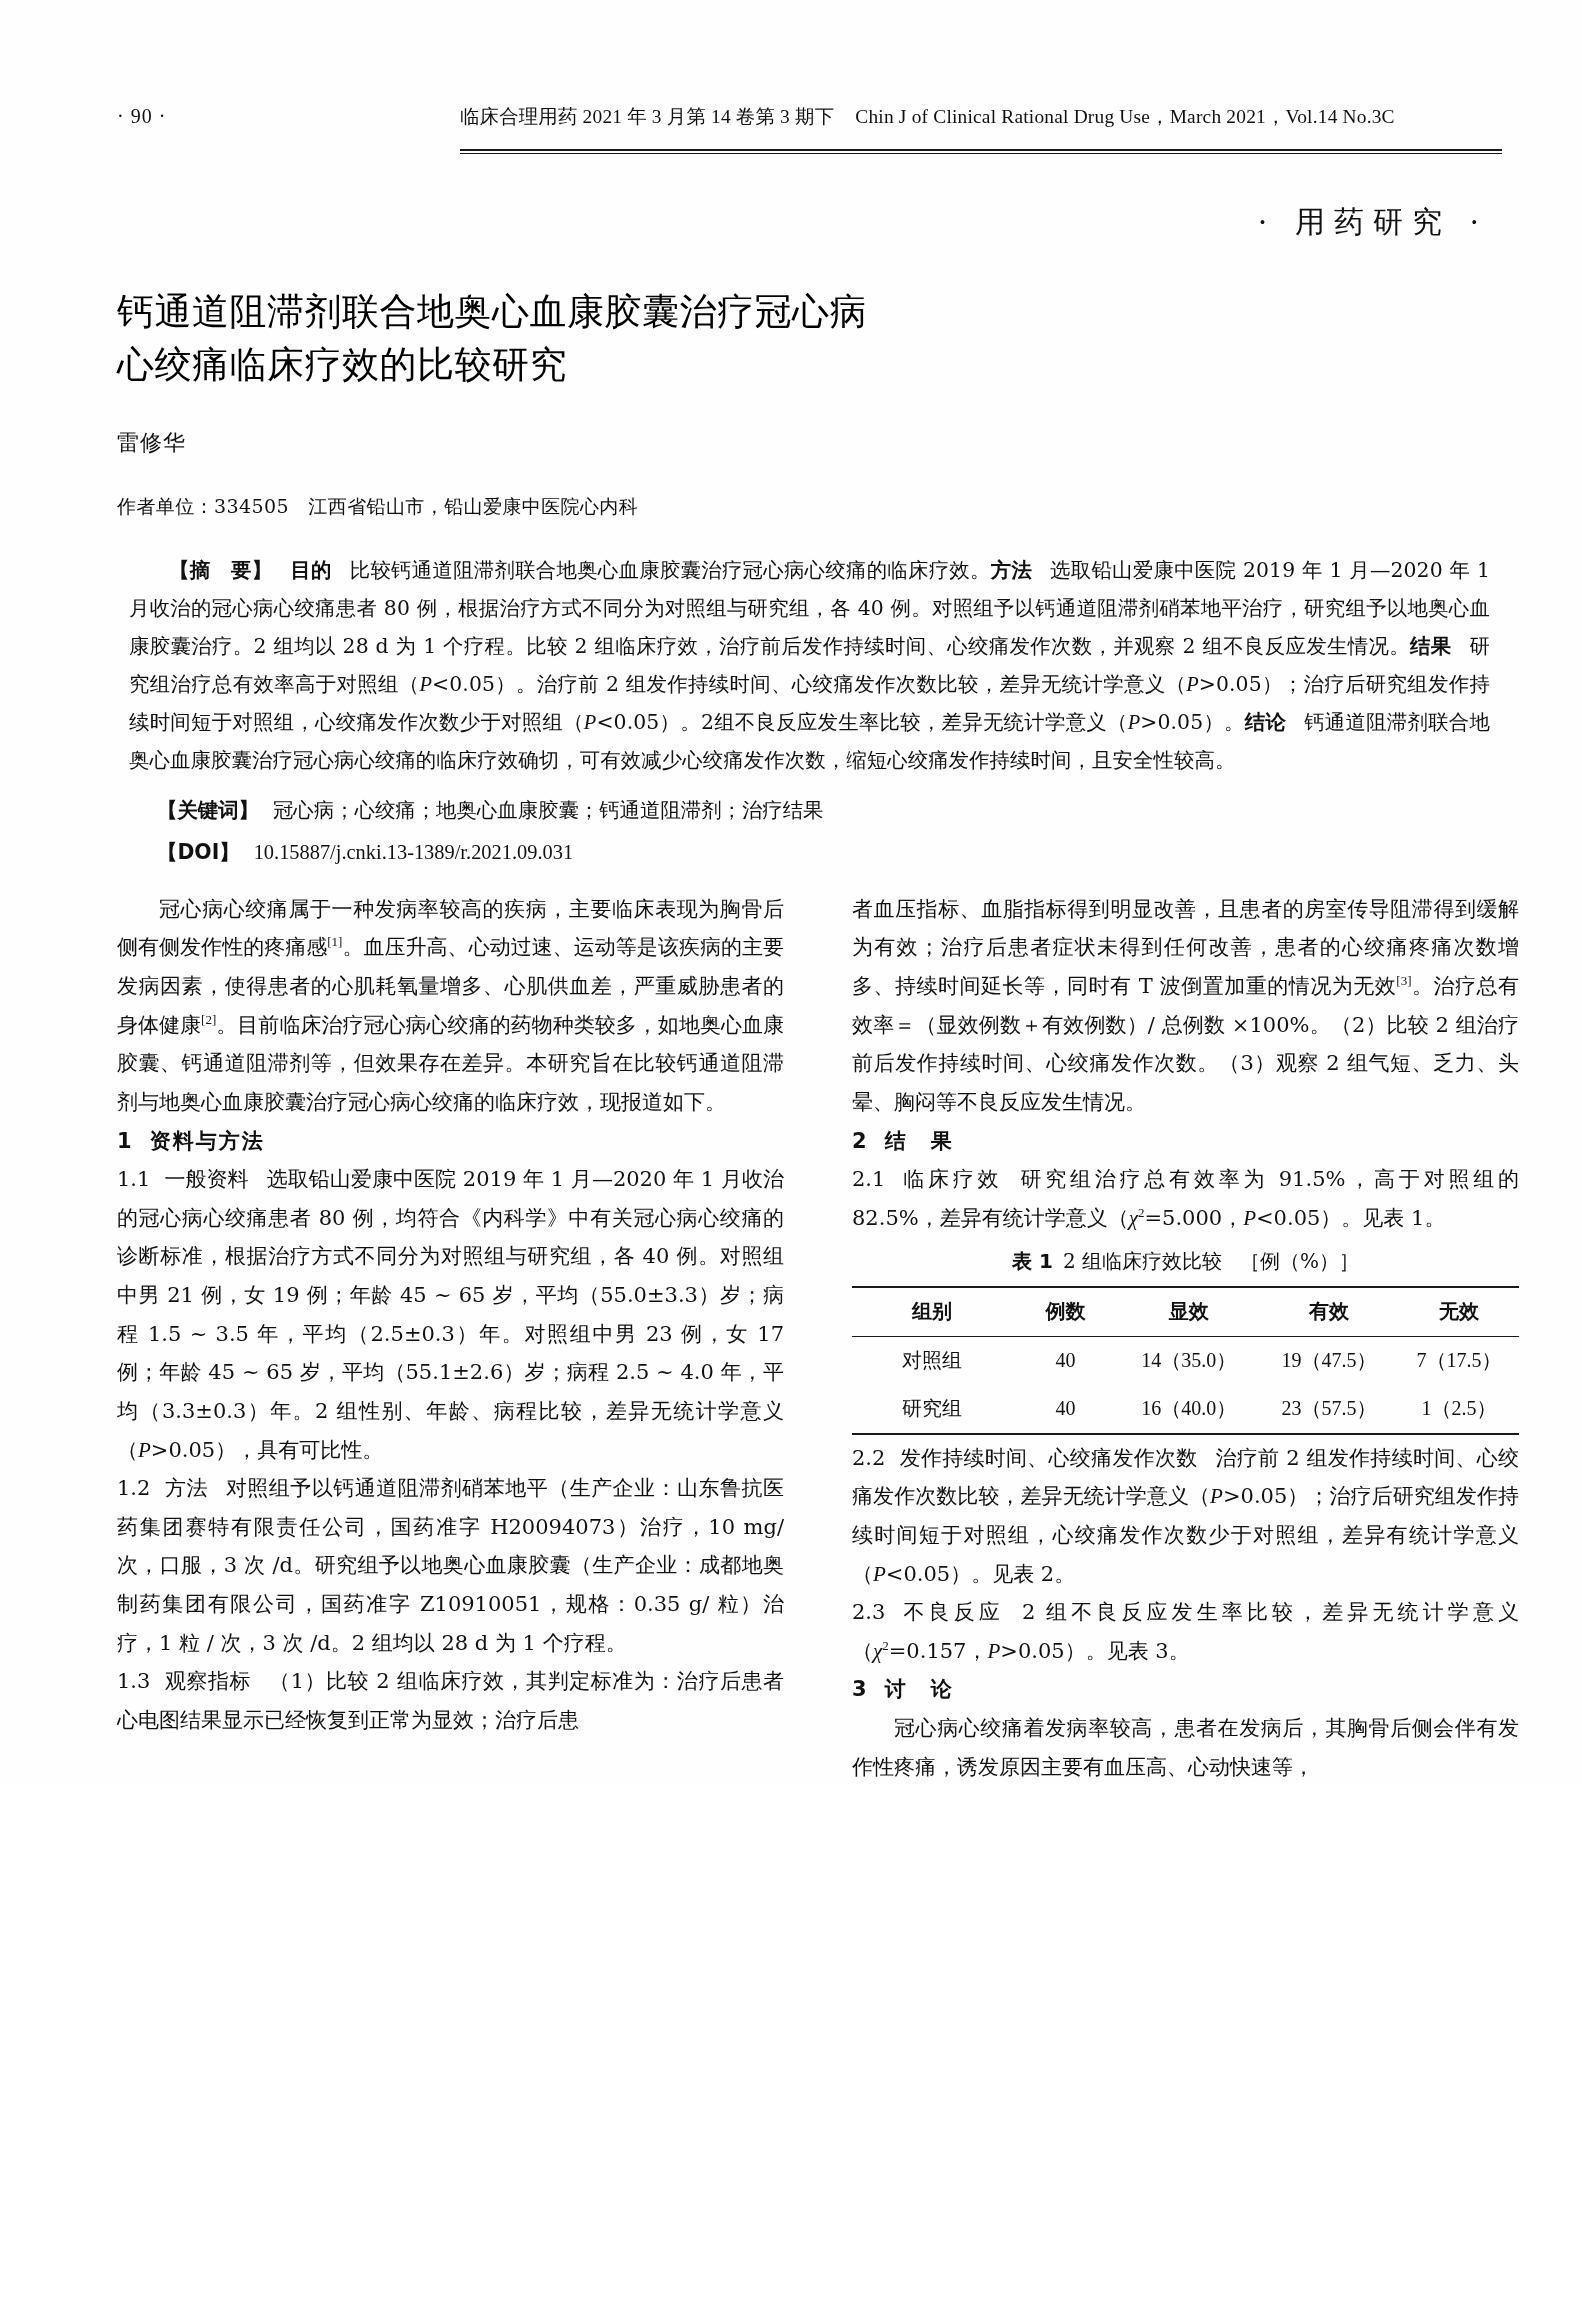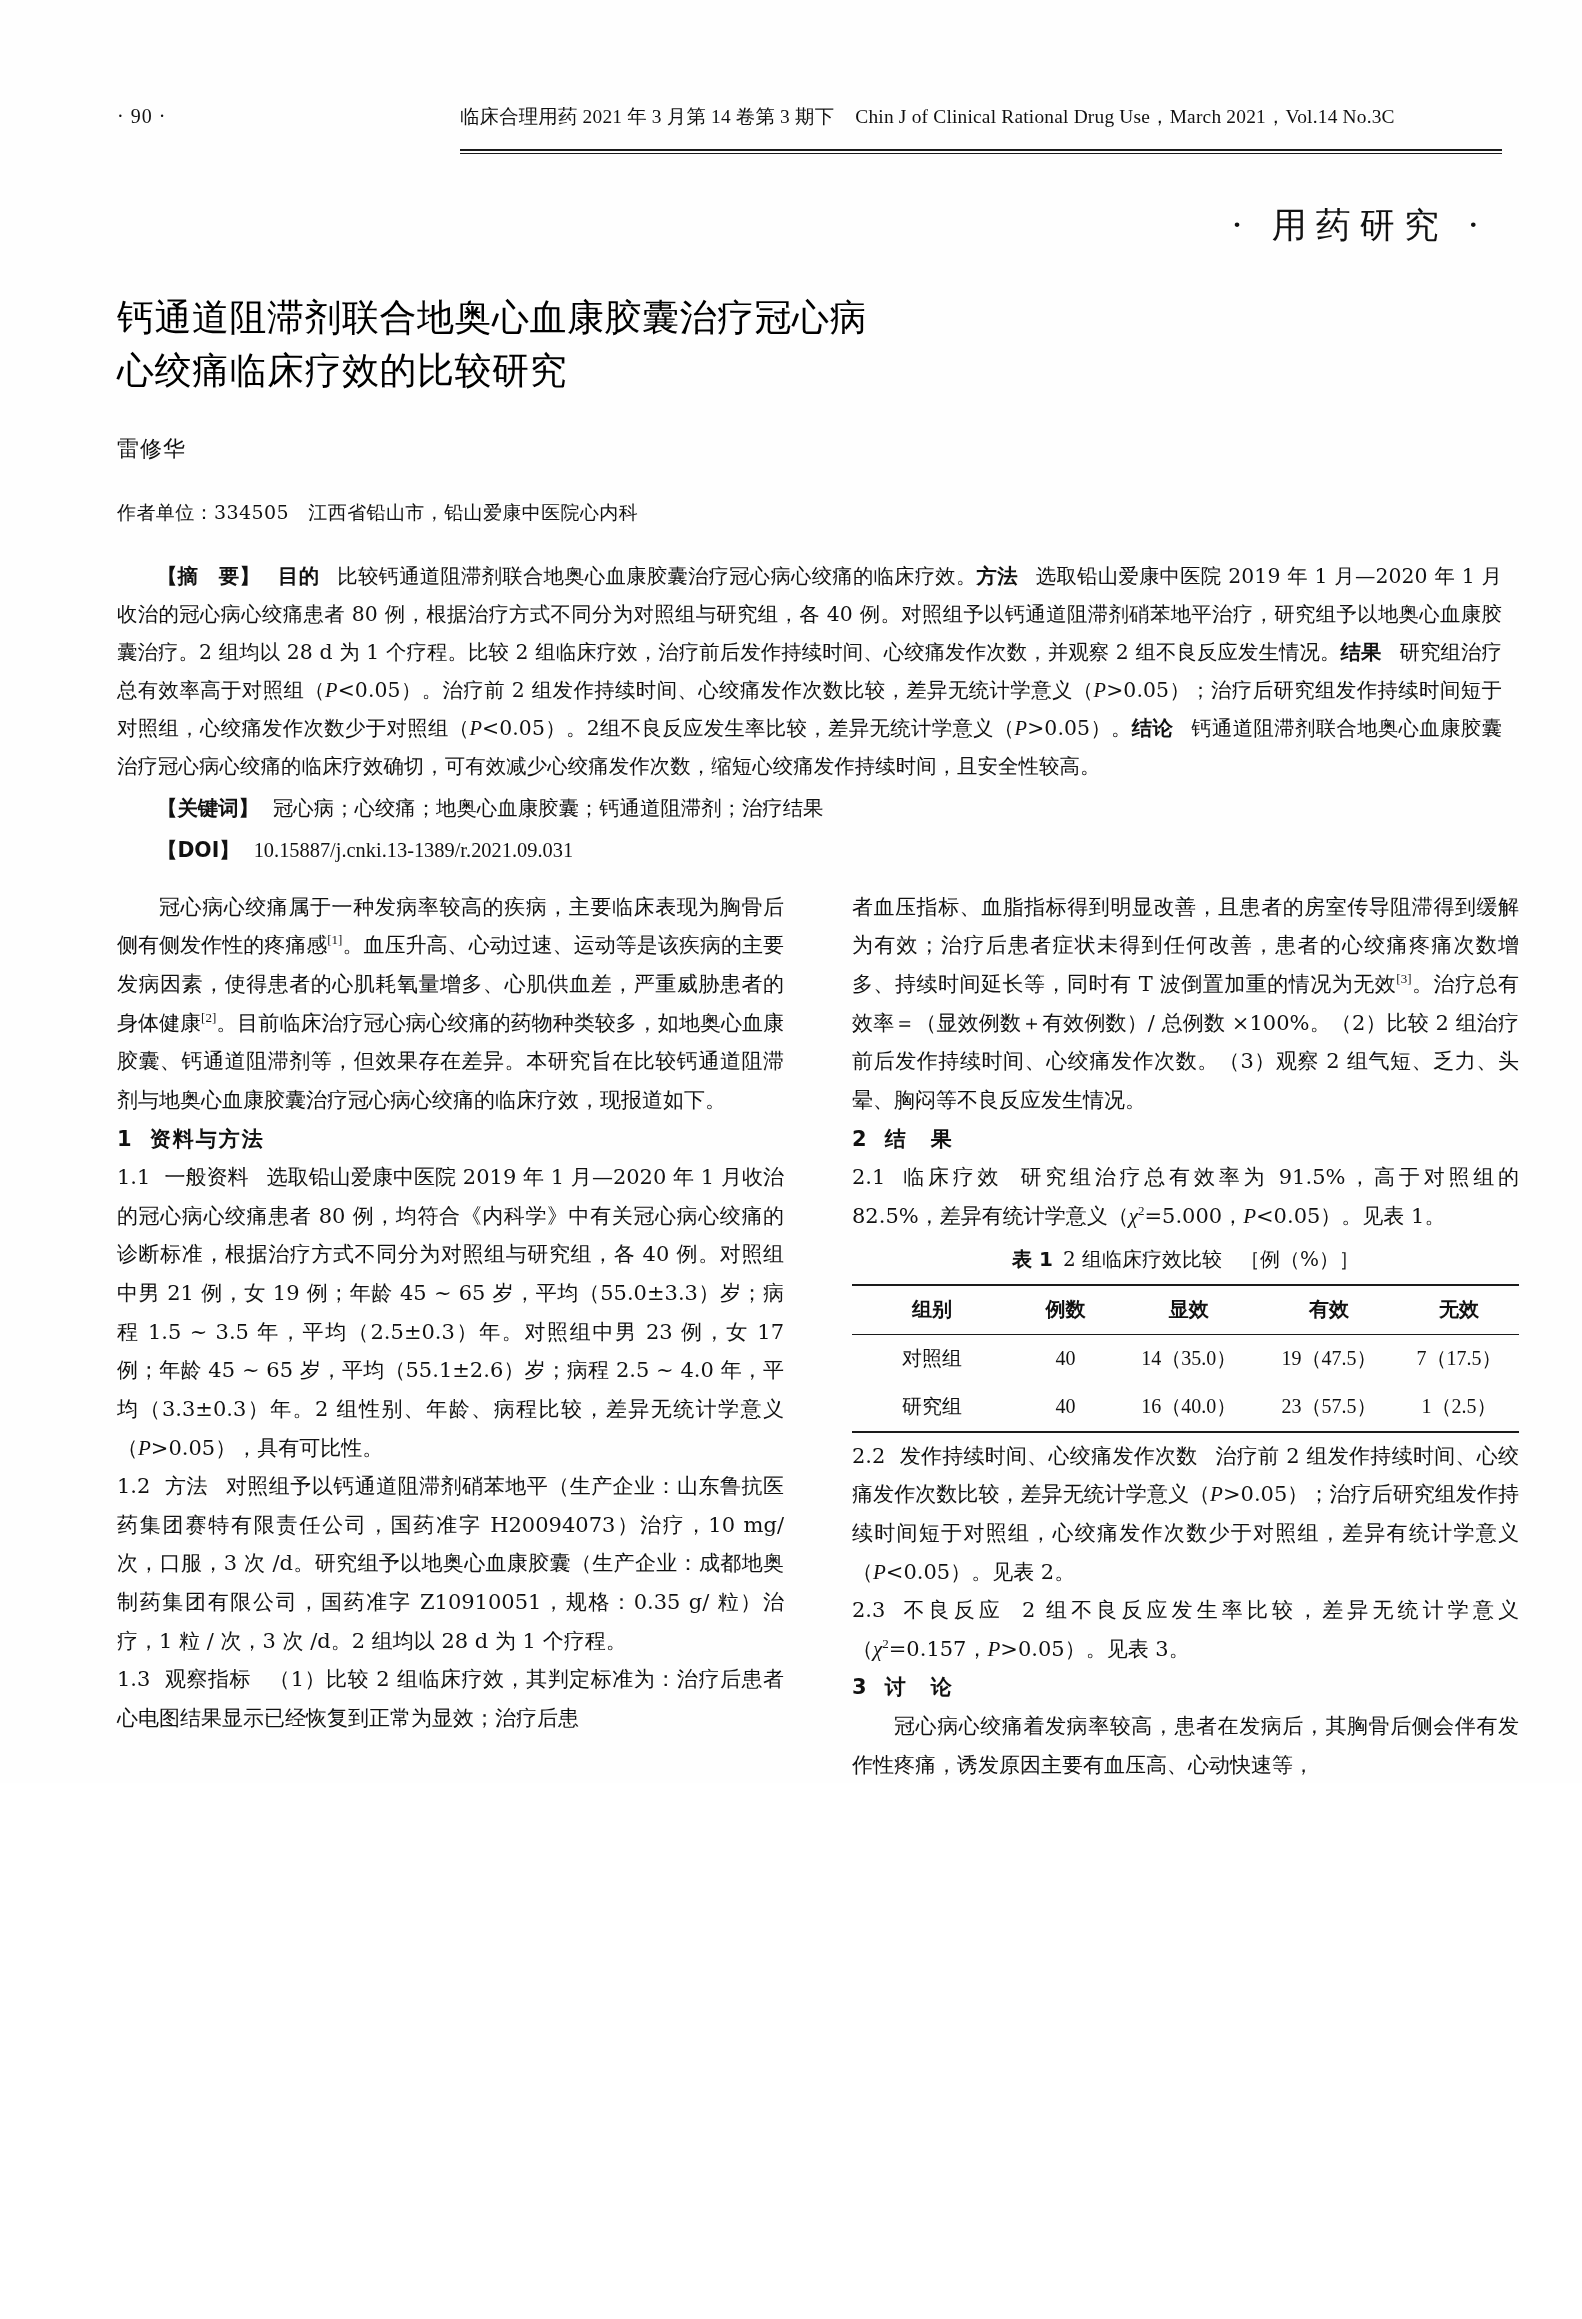--- a/index.html
+++ b/index.html
@@ -61,21 +61,21 @@
   }
   .rule-thin {
     border-top: 1.1px solid #1a1a1a;
     margin-top: 2.4px;
   }
 
   
   .colhead {
     margin-top: 48px;
     text-align: right;
-    font-size: 35px;
+    font-size: 30px;
     letter-spacing: 9px;
     font-family: "DejaVu Serif", "Liberation Serif", serif;
     padding-right: 14px;
   }
 
   
   .title {
     margin-top: 43px;
     font-size: 37px;
     line-height: 1.43;
@@ -101,21 +101,21 @@
 
   
   .abs-block {
     margin-top: 32px;
     font-size: 20.4px;
     line-height: 1.86;
     text-align: justify;
     font-family: "DejaVu Serif", "Liberation Serif", serif;
     letter-spacing: 0.1px;
   }
-  .abs-block p { margin: 0; }
+  .abs-block p { margin: 12px; }
   .abs-lead { text-indent: 40px; }
   .lbl {
     font-family: "DejaVu Sans", "Liberation Sans", sans-serif;
     font-weight: bold;
   }
   .kw-line, .doi-line {
     margin-top: 4px;
     text-indent: 40px;
     font-size: 20.4px;
     line-height: 1.86;

